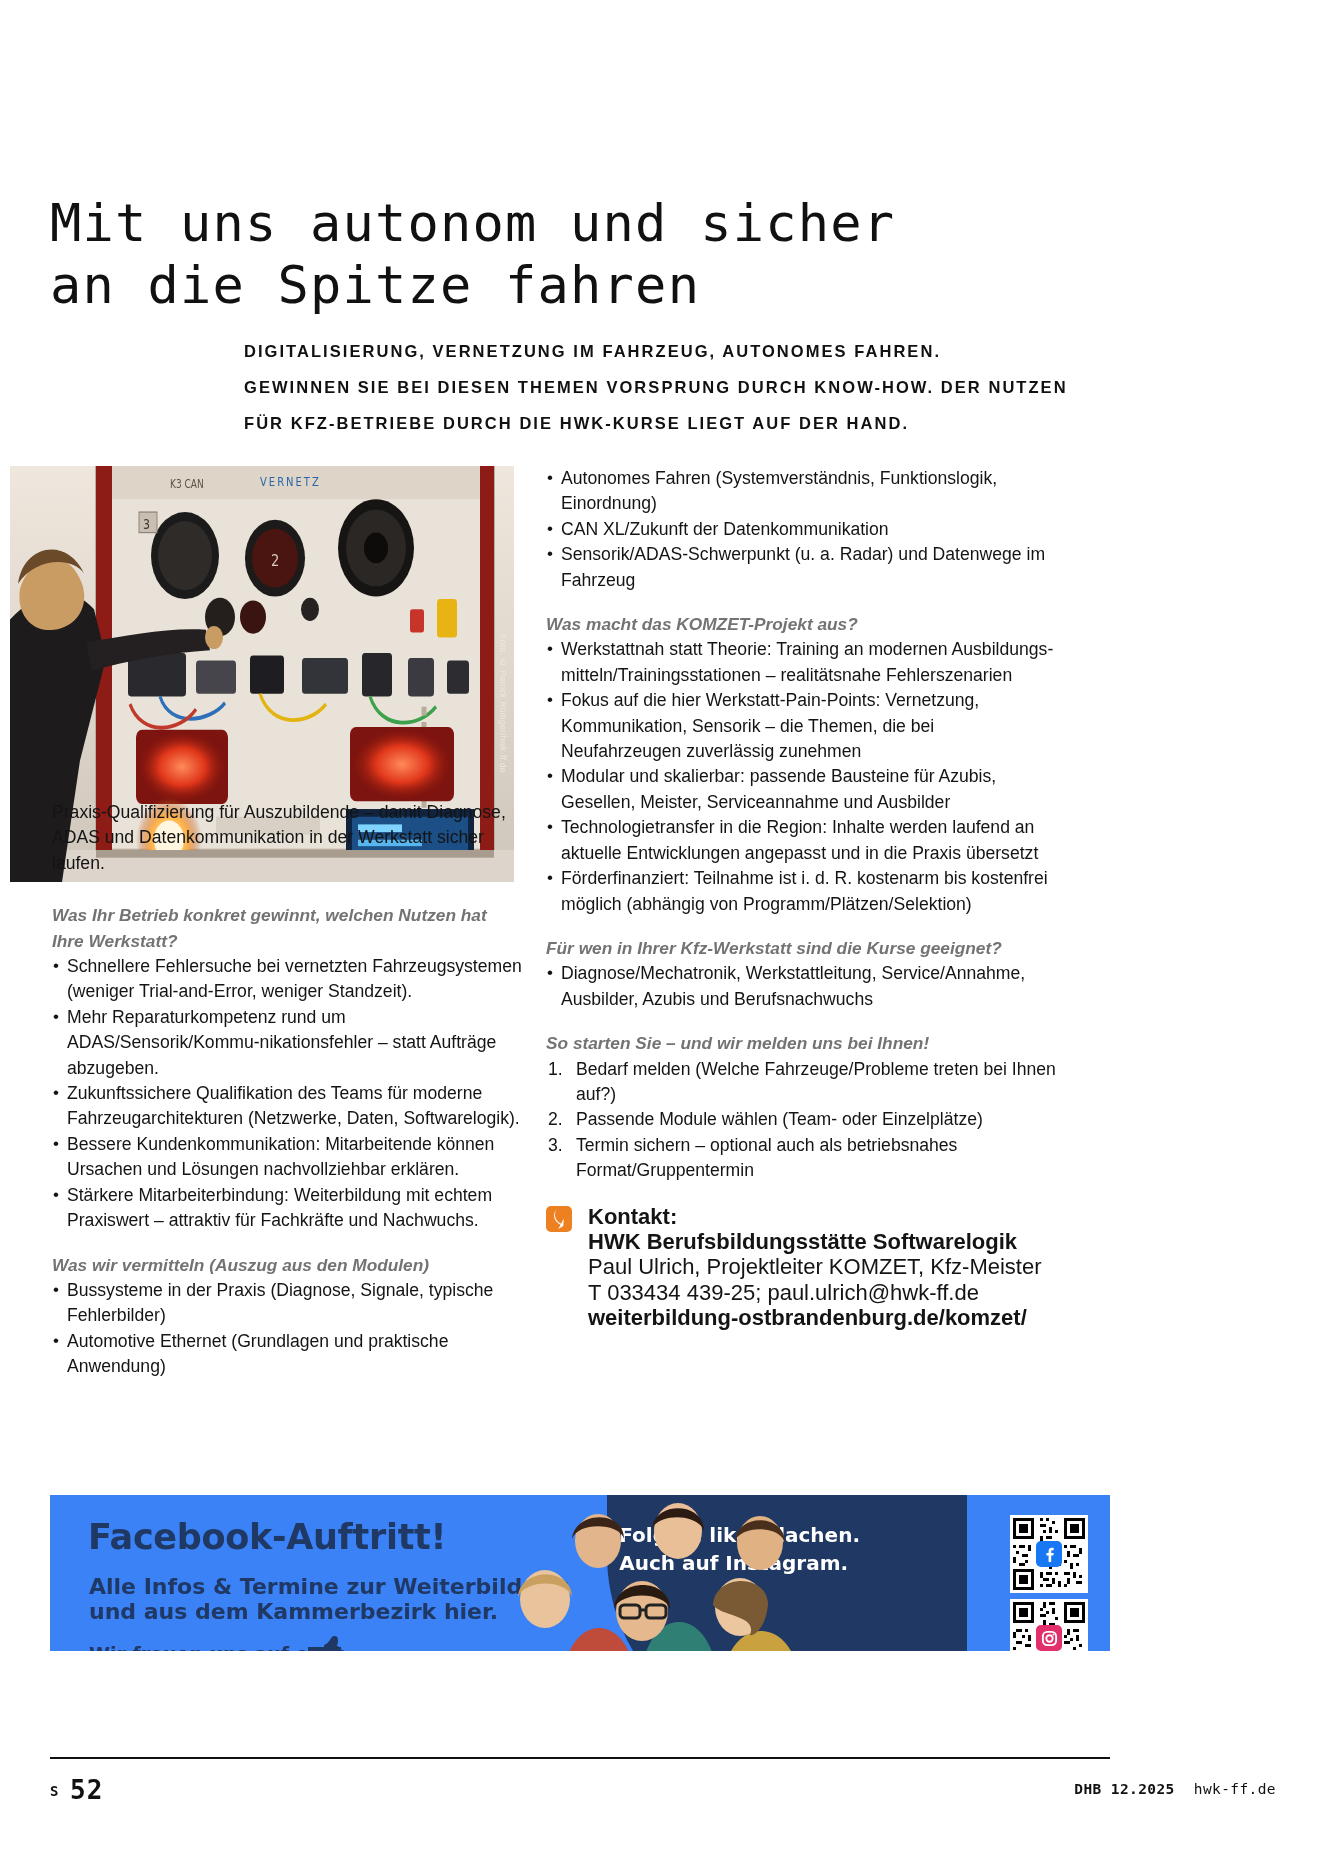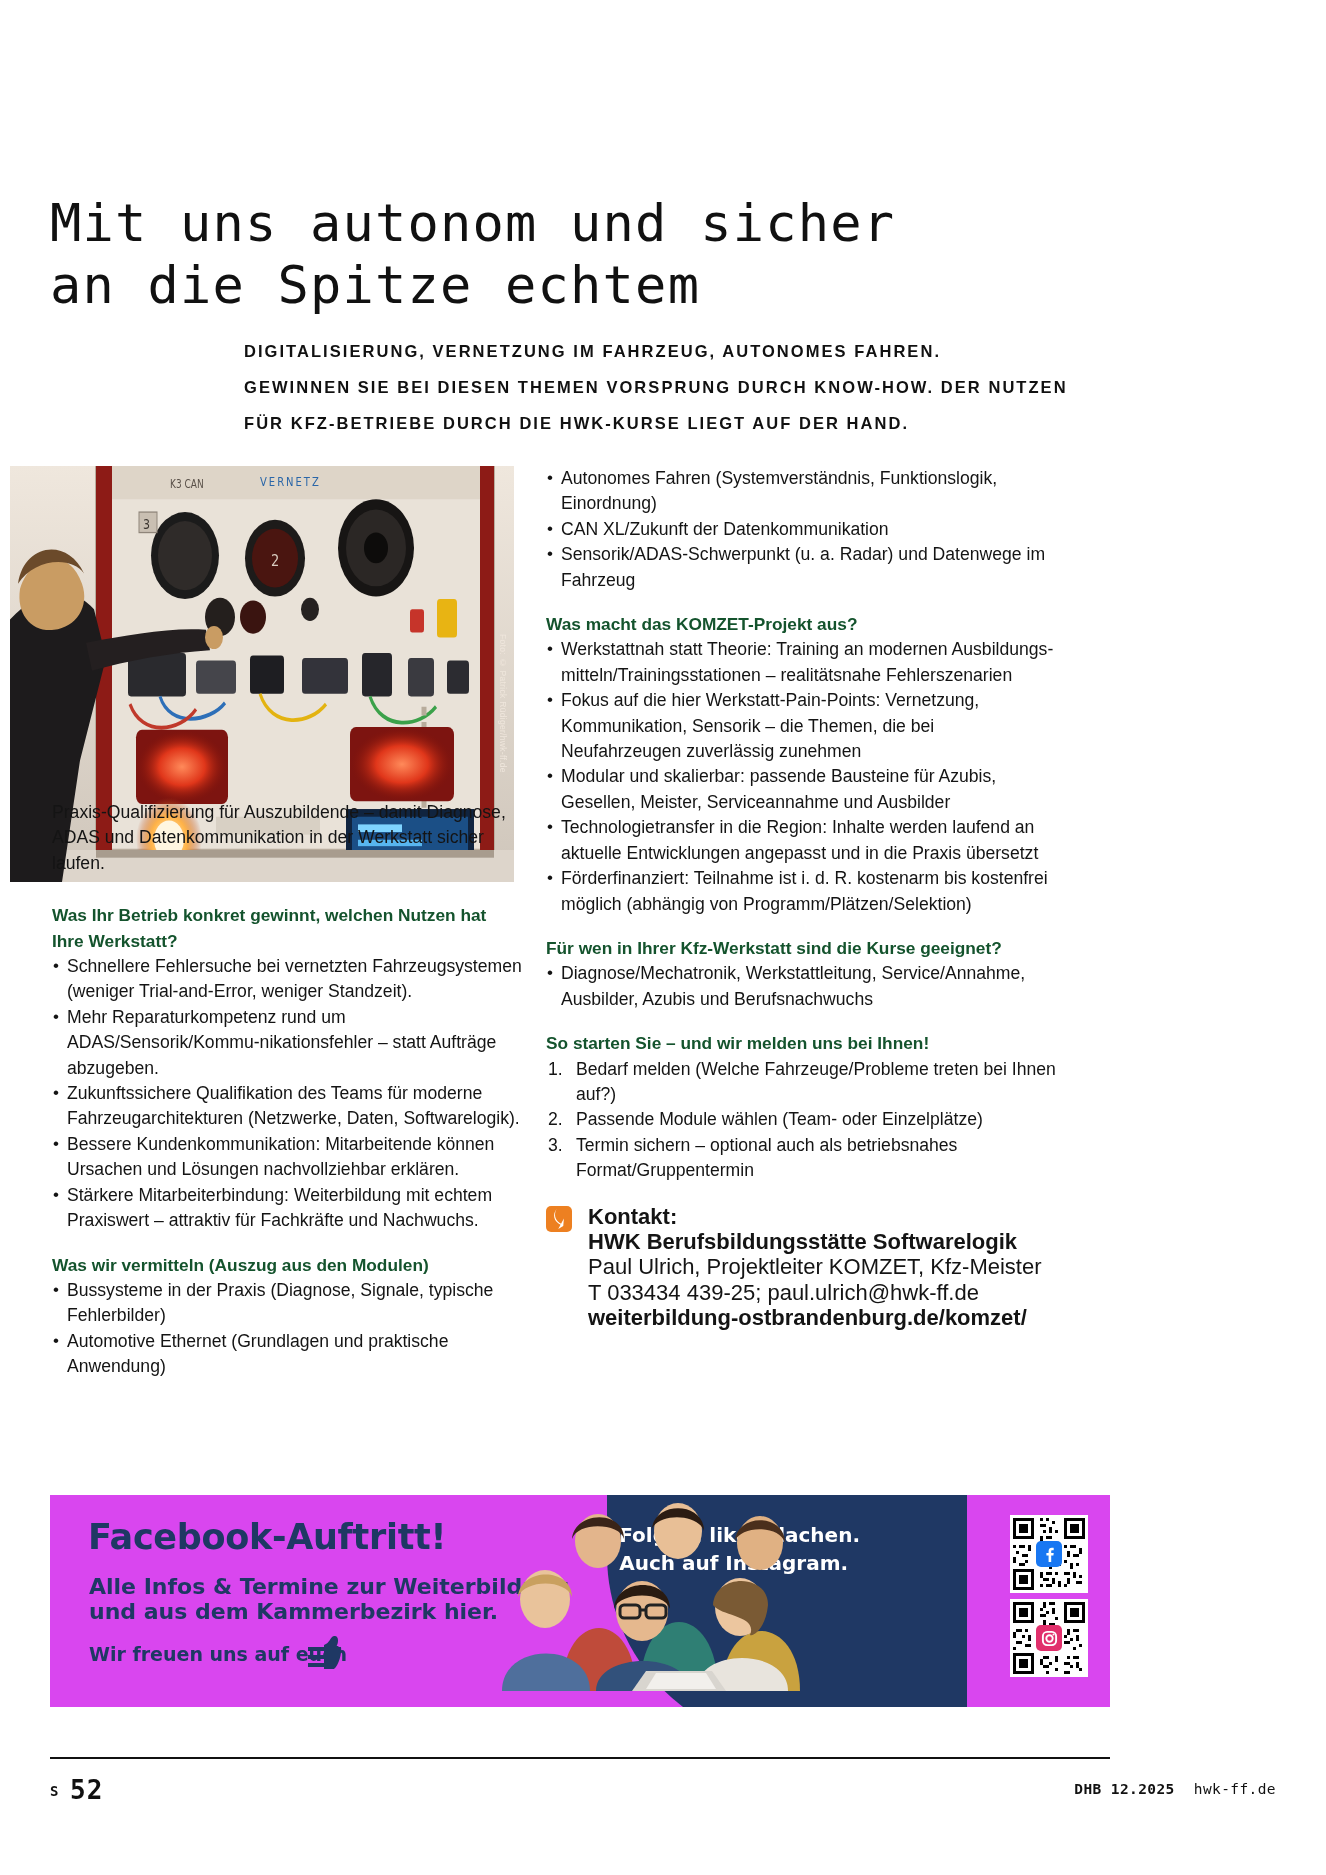--- a/index.html
+++ b/index.html
@@ -100,22 +100,23 @@
     color: #141414;
   }
 
   p.para { margin-bottom: 8px; }
 
   h3.sub {
     font-family: "Liberation Sans", sans-serif;
     font-size: 17.3px;
     line-height: 25.4px;
     font-weight: 700;
-    color: #14532d;
+    color: #737373;
     margin: 0;
+    font-style: italic;
   }
   .gap-m { height: 19px; }
 
   ul.bl { list-style: none; }
   ul.bl > li {
     position: relative;
     padding-left: 15px;
     font-size: 17.6px;
     line-height: 25.4px;
   }
@@ -160,22 +161,22 @@
   .contact-icon svg { display: block; }
   .contact .ln { font-size: 22px; line-height: 25.4px; }
   .contact .b { font-weight: 700; }
 
   
   .ad {
     position: absolute;
     left: 50px;
     top: 1495px;
     width: 1060px;
-    height: 212px;
-    background: #d946ef;
+    height: 156px;
+    background: #3b82f6;
     overflow: hidden;
   }
   .ad-blue-blob {
     position: absolute;
     right: 143px;
     top: -40px;
     width: 360px;
     height: 290px;
     background: #1F3864;
     border-radius: 0 0 0 190px;
@@ -286,21 +287,21 @@
   .footer-right .issue { font-weight: 700; }
   .footer-right .site { font-weight: 400; margin-left: 10px; text-align: right; }
 </style>
 </head>
 <body>
 
 <div class="page">
 
   <h1 class="headline">
     <span>Mit uns autonom und sicher</span>
-    <span>an die Spitze echtem</span>
+    <span>an die Spitze fahren</span>
   </h1>
 
   <div class="kicker">
     <span>DIGITALISIERUNG, VERNETZUNG IM FAHRZEUG, AUTONOMES FAHREN.</span>
     <span>GEWINNEN SIE BEI DIESEN THEMEN VORSPRUNG DURCH KNOW-HOW. DER NUTZEN</span>
     <span>FÜR KFZ-BETRIEBE DURCH DIE HWK-KURSE LIEGT AUF DER HAND.</span>
   </div>
 
   <div class="photo">
     <svg viewBox="0 0 504 325" preserveAspectRatio="none">

